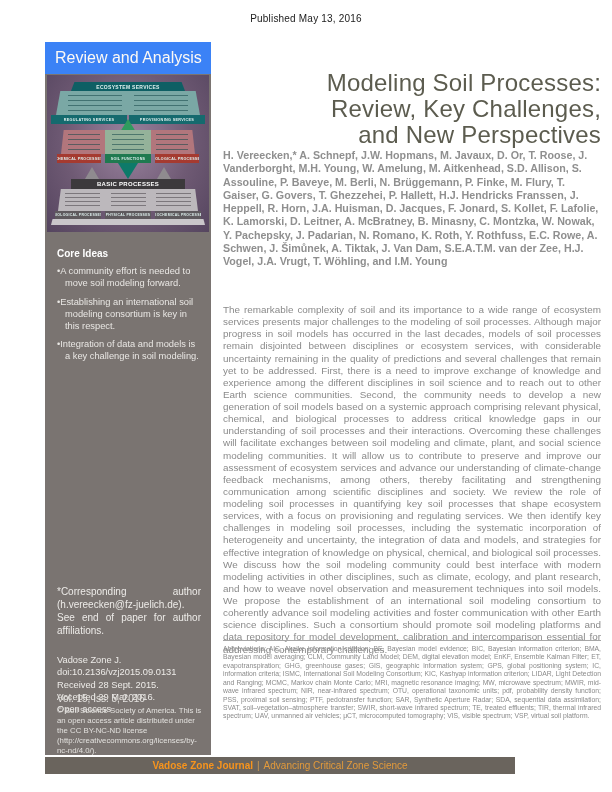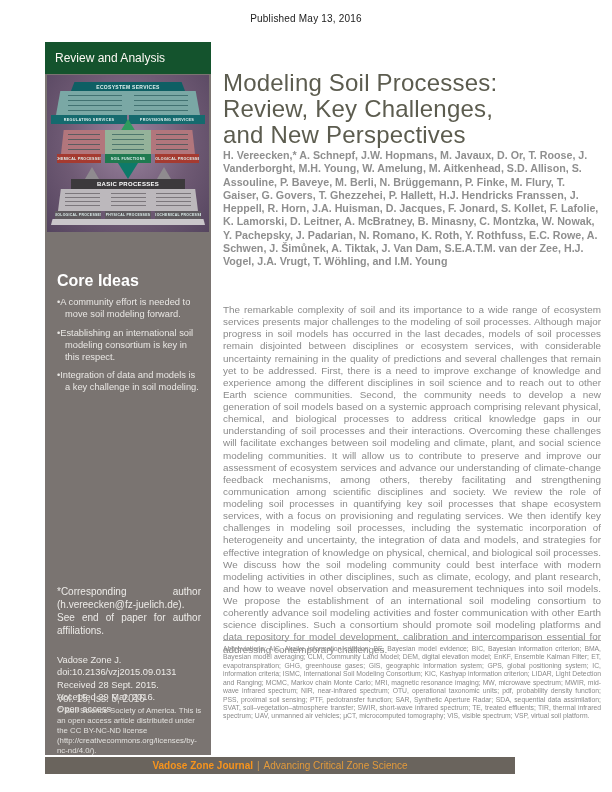--- a/index.html
+++ b/index.html
@@ -11,21 +11,21 @@
   .published{
     position:absolute;top:13px;left:0;width:612px;text-align:center;
     font-size:10px;color:#1b1b1b;letter-spacing:.2px;
   }
   
   .sidebar{
     position:absolute;left:45px;top:42px;width:166px;height:713px;
     background:#7A7471;
   }
   .cat-band{
-    height:32px;background:#14532d;color:#fdf9f4;font-size:12px;
+    height:32px;background:#3b82f6;color:#fdf9f4;font-size:16px;
     display:flex;align-items:center;padding-left:10px;box-sizing:border-box;
   }
   
   .figure{
     position:absolute;top:33px;left:2px;right:2px;height:157px;
     background:radial-gradient(ellipse at 50% 42%, #9b84a0 0%, #6f5a74 55%, #55455f 100%);
     overflow:hidden;
   }
   .fig-abs{position:absolute;box-sizing:border-box;}
   .band-text{
@@ -63,40 +63,40 @@
   .lower-panel{top:114px;left:11px;right:11px;height:22px;background:#bcb8bc;
     clip-path:polygon(2% 0,98% 0,100% 100%,0 100%);}
   .lower-panel .txt-lines{background-image:repeating-linear-gradient(to bottom, rgba(60,55,60,.5) 0 1px, transparent 1px 4px);}
   .bot-left{top:136px;left:8px;width:46px;height:8px;background:#5e595d;font-size:3.4px;}
   .bot-center{top:136px;left:58px;width:46px;height:8px;background:#5e595d;font-size:3.4px;}
   .bot-right{top:136px;right:8px;width:46px;height:8px;background:#5e595d;font-size:3.4px;}
   .base-strip{top:144px;left:4px;right:4px;height:6px;background:#c9c6ca;
     clip-path:polygon(1% 0,99% 0,100% 100%,0 100%);}
   
   .core-ideas{position:absolute;top:196px;left:0;right:0;padding:10px 12px 0 12px;}
-  .core-heading{color:#ffffff;font-weight:bold;font-size:16px;margin-bottom:7px;margin-top:24px;}
+  .core-heading{color:#ffffff;font-weight:bold;font-size:10px;margin-bottom:7px;}
   .core-item{
     color:#e9e7e4;font-size:9.3px;line-height:1.28;margin-bottom:7px;
     padding-left:8px;text-indent:-8px;
   }
   .core-item::before{content:"\2022 ";}
   
   .correspondence{
     position:absolute;top:543px;left:12px;right:10px;
     color:#edebe8;font-size:10px;line-height:1.3;text-align:justify;
   }
   .citation{position:absolute;top:588px;left:12px;right:10px;
     color:#edebe8;font-size:9.3px;line-height:1.32;margin-top:24px;}
   .issue{position:absolute;top:651px;left:12px;right:8px;color:#e3e1de;}
   .issue-vol{font-size:10px;margin-bottom:2px;}
   .issue-copy{font-size:7.8px;line-height:1.28;}
   
   .main-title{
     position:absolute;left:223px;top:70px;width:378px;
-    font-size:24px;line-height:1.08;color:#5C5C4F;letter-spacing:.2px;
+    font-size:24px;line-height:1.08;color:#5C5C4F;letter-spacing:.2px;text-align:right;
   }
   .authors{
     position:absolute;left:223px;top:149px;width:378px;
     font-size:10.7px;font-weight:bold;color:#8F8F8F;line-height:1.24;
   }
   .abstract{
     position:absolute;left:223px;top:298px;width:378px;
     font-size:9.9px;color:#8A8A8A;line-height:1.225;text-align:justify;margin-top:6px;
   }
   .abbrev-block{position:absolute;left:223px;top:640px;width:378px;}

